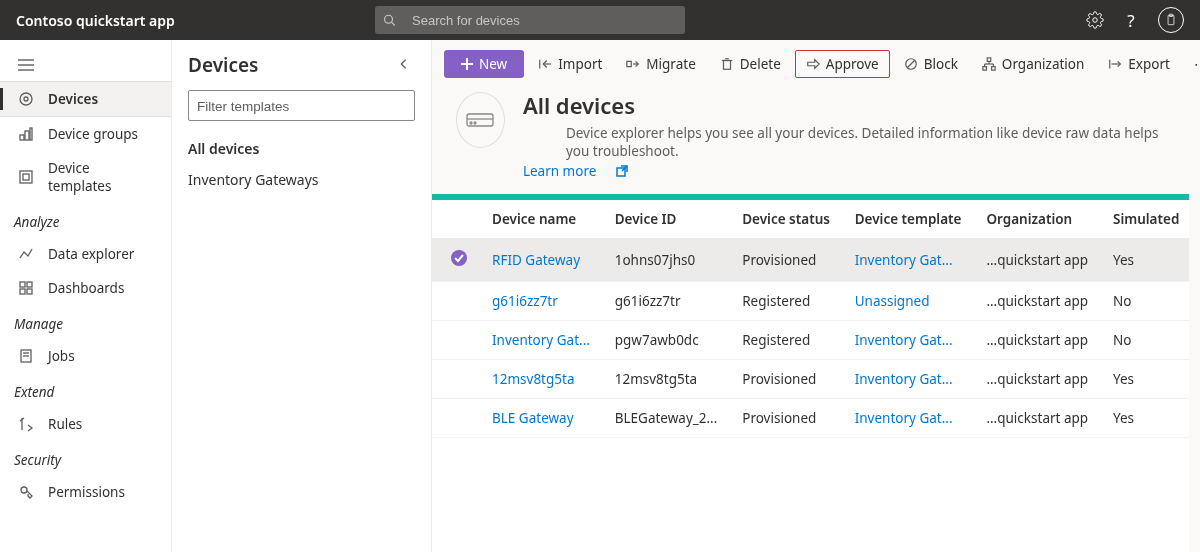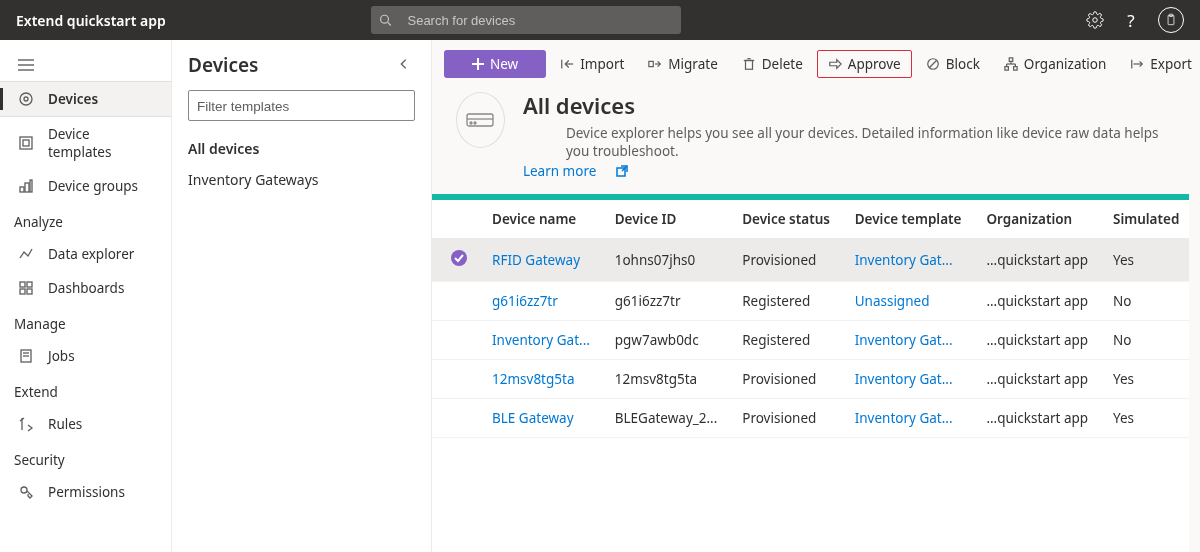--- a/index.html
+++ b/index.html
@@ -23,36 +23,36 @@
   .main { display: flex; flex: 1; overflow: hidden; }
   
   .leftnav { width: 172px; border-right: 1px solid #edebe9; display: flex; flex-direction: column; padding-top: 6px; }
   .hamburger { padding: 10px 18px 6px; cursor: pointer; }
   .hamburger svg { width: 16px; height: 12px; stroke: #605e5c; stroke-width: 1.4; }
   .nav-item { display: flex; align-items: center; gap: 14px; padding: 8px 18px; cursor: pointer; font-size: 13.5px; color: #323130; }
   .nav-item.active { background: #f3f2f1; font-weight: 600; position: relative; border-top: 1px solid #e1dfdd; border-bottom: 1px solid #e1dfdd; }
   .nav-item.active::before { content: ""; position: absolute; left: 0; top: 6px; bottom: 6px; width: 3px; background: #323130; }
   .nav-icon { width: 16px; height: 16px; display:flex; align-items:center; justify-content:center;}
   .nav-icon svg { width: 16px; height: 16px; stroke: #605e5c; fill: none; stroke-width: 1.3; }
-  .nav-section { padding: 10px 14px 6px; font-size: 13.5px; color: #323130; }
+  .nav-section { padding: 10px 14px 6px; font-size: 13.5px; color: #323130; font-style: italic; }
   
   .secondpanel { width: 260px; border-right: 1px solid #edebe9; display: flex; flex-direction: column; padding: 12px 16px; gap: 12px; }
   .panel2-head { display: flex; align-items: center; justify-content: space-between; }
   .panel2-title { font-size: 19px; font-weight: 600; }
   .backchev { cursor: pointer; width:18px; height:18px; }
   .backchev svg { width: 14px; height: 14px; stroke: #605e5c; fill:none; stroke-width:1.6; }
   .filterbox { border: 1px solid #8a8886; border-radius: 2px; padding: 5px 8px; }
   .filterbox input { border: none; outline: none; width: 100%; font-size: 13.5px; color: #323130; }
   .filterbox input::placeholder { color: #605e5c; }
   .template-item { padding: 6px 0; font-size: 14px; cursor: pointer; }
   .template-item.sel { font-weight: 600; }
   
   .content { flex: 1; display: flex; flex-direction: column; overflow: hidden; background: #faf9f8; }
   .cmdbar { display: flex; align-items: center; gap: 4px; padding: 10px 12px 8px; background: #faf9f8; }
-  .cmdnew { display: flex; align-items: center; gap: 6px; background: #8661c5; color: #fff; padding: 5px 28px; border-radius: 3px; cursor: pointer; font-size: 13.5px; }
+  .cmdnew { display: flex; align-items: center; gap: 6px; background: #8661c5; color: #fff; padding: 5px 17px; border-radius: 3px; cursor: pointer; font-size: 13.5px; }
   .cmdnew svg { width: 12px; height: 12px; stroke: #fff; stroke-width: 2; }
   .cmdbtn { display: flex; align-items: center; gap: 6px; padding: 5px 10px; cursor: pointer; font-size: 13.5px; color: #323130; border-radius: 2px; }
   .cmdbtn svg { width: 14px; height: 14px; stroke: #605e5c; fill: none; stroke-width: 1.4; }
   .cmdbtn.boxed { border: 1.5px solid #d13438; padding: 4px 10px; }
   .cmd-spacer { flex: 1; }
   
   .hero { display: flex; align-items: flex-start; gap: 18px; padding: 4px 24px 14px; background:#faf9f8;}
   .hero-icon { width: 56px; height: 56px; border: 1px solid #e1dfdd; border-radius: 50%; display: flex; align-items: center; justify-content: center; margin-top:2px;}
   .hero-icon svg { width: 28px; height: 20px; stroke: #8a8886; fill: none; stroke-width: 1.3; }
   .hero-text h2 { font-size: 22px; font-weight: 600; margin-bottom: 4px; }
@@ -70,21 +70,21 @@
   .check { width: 18px; height: 18px; display:inline-flex; align-items:center; justify-content:center;}
   .check svg { width: 18px; height: 18px; }
   .ellipsis-dots { letter-spacing: 2px; }
 </style>
 </head>
 <body>
 
 <div class="app">
 
   <div class="topbar">
-    <div class="app-title">Extend quickstart app</div>
+    <div class="app-title">Contoso quickstart app</div>
     <div class="top-spacer">
       <div class="searchbox">
         <svg class="search-icon-svg" viewBox="0 0 16 16">
             <circle cx="7" cy="7" r="5"></circle>
             <line x1="11" y1="11" x2="15" y2="15"></line>
           </svg>
         <input placeholder="Search for devices" style="">
       </div>
     </div>
     <div class="top-icons">
@@ -120,35 +120,35 @@
               <svg viewBox="0 0 16 16">
                 <circle cx="8" cy="8" r="6"></circle>
                 <circle cx="8" cy="8" r="2"></circle>
               </svg>
             </span>
             <span>Devices</span>
           </div>
           <div class="nav-item">
             <span class="nav-icon">
               <svg viewBox="0 0 16 16">
-                <rect x="2" y="2" width="12" height="12"></rect>
-                <rect x="5" y="5" width="6" height="6"></rect>
-              </svg>
-            </span>
-            <span>Device templates</span>
-          </div>
-          <div class="nav-item">
-            <span class="nav-icon">
-              <svg viewBox="0 0 16 16">
                 <rect x="2" y="9" width="4" height="5"></rect>
                 <rect x="7" y="5" width="4" height="9"></rect>
                 <rect x="12" y="2" width="2" height="12"></rect>
               </svg>
             </span>
             <span>Device groups</span>
+          </div>
+          <div class="nav-item">
+            <span class="nav-icon">
+              <svg viewBox="0 0 16 16">
+                <rect x="2" y="2" width="12" height="12"></rect>
+                <rect x="5" y="5" width="6" height="6"></rect>
+              </svg>
+            </span>
+            <span>Device templates</span>
           </div>
         </div>
       <div id="nav-sections">
           <div class="nav-section">Analyze</div>
           <div class="nav-item">
             <span class="nav-icon">
               <svg viewBox="0 0 16 16">
                 <polyline points="2,12 6,6 10,10 14,3"></polyline>
               </svg>
             </span>

